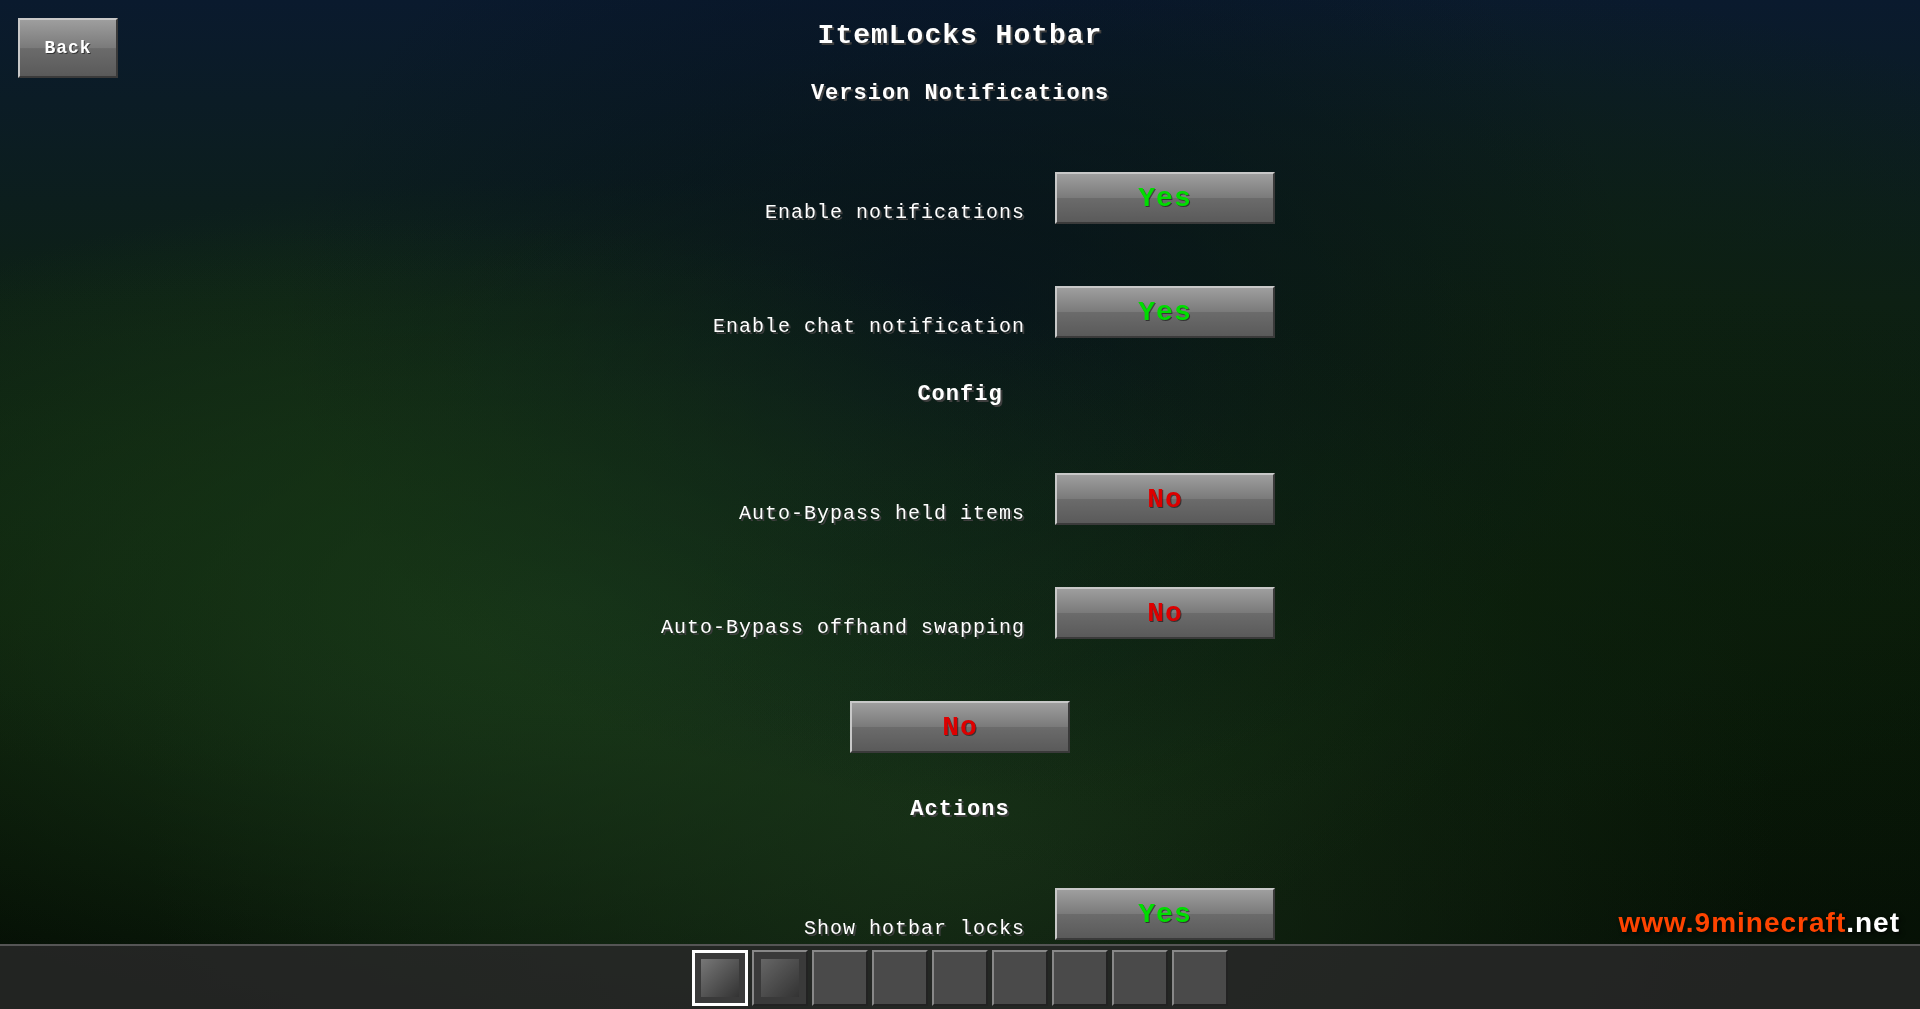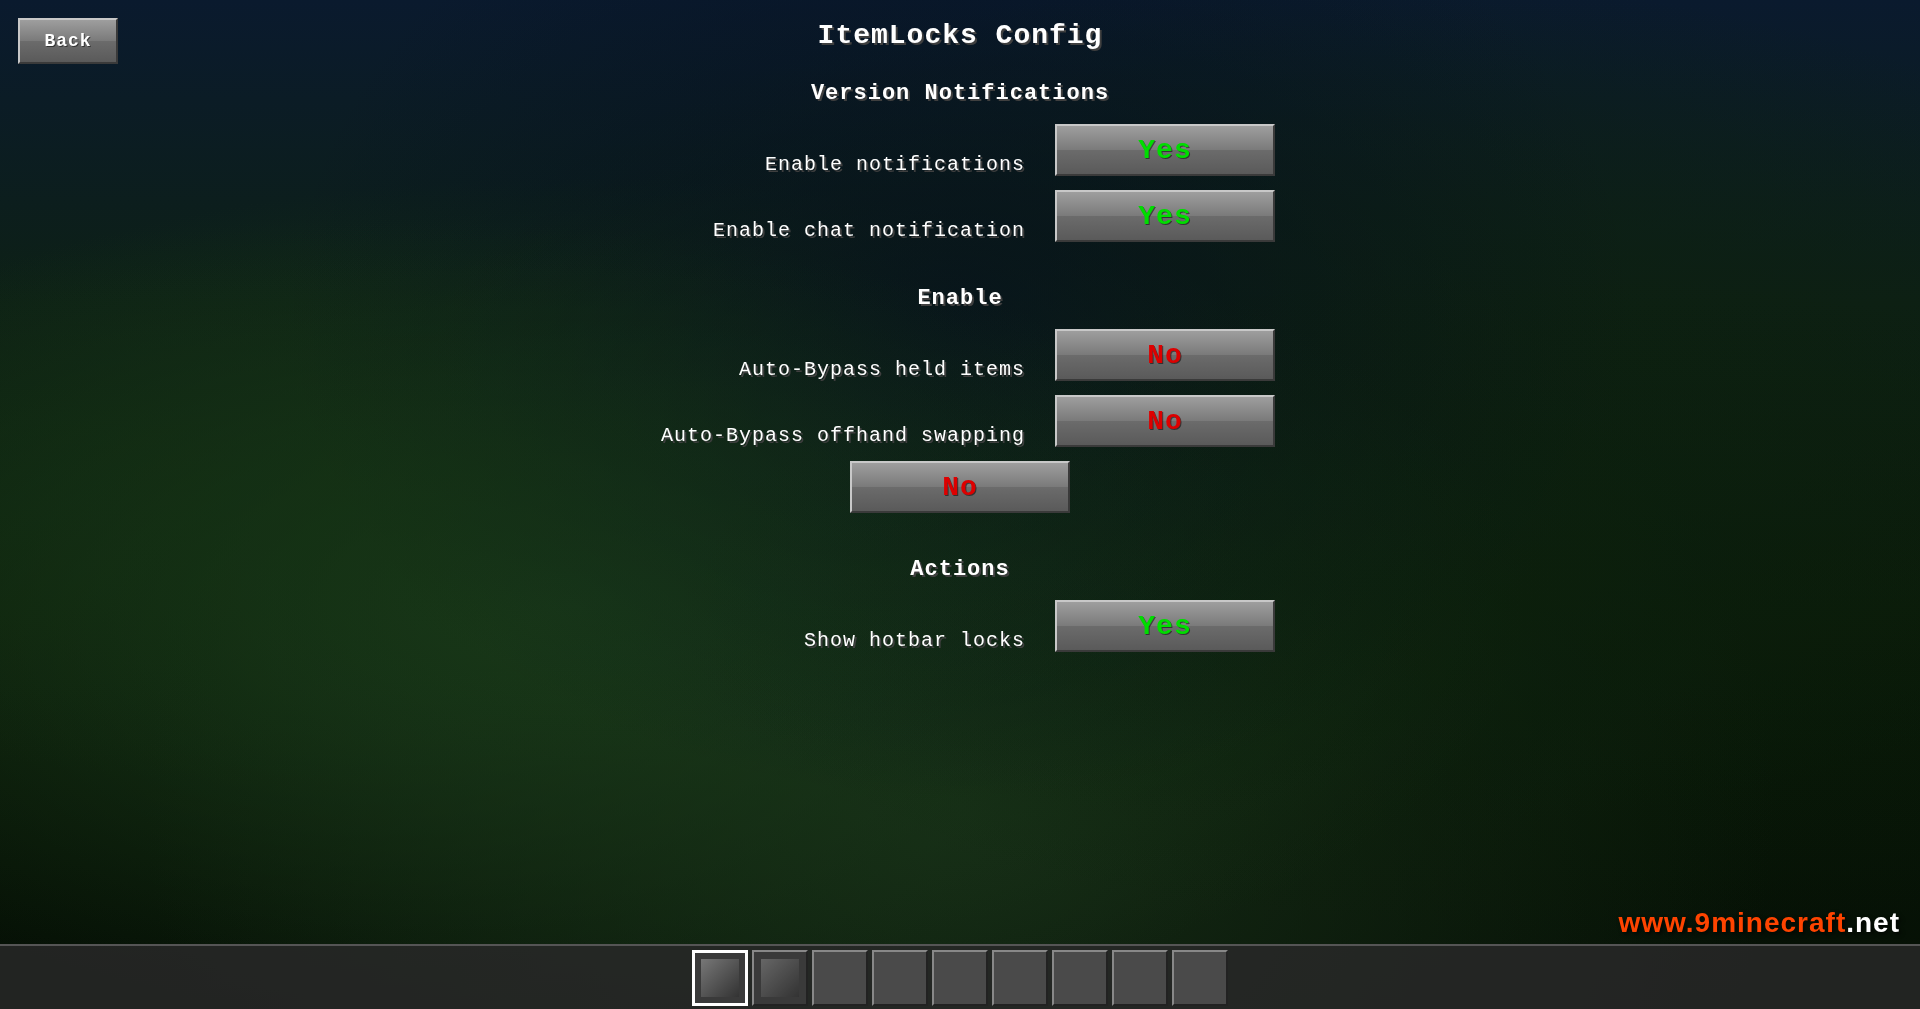--- a/index.html
+++ b/index.html
@@ -67,20 +67,21 @@
       margin-bottom: 18px;
       font-weight: bold;
     }
 
     .config-section {
       display: flex;
       flex-direction: column;
       align-items: center;
       margin-bottom: 30px;
       width: 100%;
+      gap: 48px;
     }
 
     .config-row {
       display: flex;
       align-items: flex-end;
       justify-content: center;
       gap: 30px;
       margin-bottom: 14px;
       width: 100%;
     }
@@ -117,21 +118,21 @@
 
     .mc-button.no {
       color: #dd0000;
     }
 
     .back-button {
       position: absolute;
       top: 18px;
       left: 18px;
       width: 100px;
-      height: 46px;
+      height: 60px;
       background: linear-gradient(to bottom, #9e9e9e 0%, #7a7a7a 50%, #6b6b6b 51%, #5a5a5a 100%);
       border-top: 2px solid #c8c8c8;
       border-left: 2px solid #c8c8c8;
       border-right: 2px solid #3a3a3a;
       border-bottom: 2px solid #3a3a3a;
       cursor: pointer;
       display: flex;
       align-items: center;
       justify-content: center;
       font-family: 'Courier New', monospace;
@@ -205,38 +206,38 @@
   </style>
 </head>
 <body>
 
 <div id="bg"></div>
 
 <button class="back-button minecraft-text">Back</button>
 
 <div id="ui-overlay">
 
-  <div class="minecraft-text page-title">ItemLocks Config</div>
+  <div class="minecraft-text page-title">ItemLocks Hotbar</div>
 
   <div class="config-section">
     <div class="minecraft-text section-title">Version Notifications</div>
 
     <div class="config-row">
       <div class="minecraft-text config-label">Enable notifications</div>
       <button class="mc-button yes">Yes</button>
     </div>
 
     <div class="config-row">
       <div class="minecraft-text config-label">Enable chat notification</div>
       <button class="mc-button yes">Yes</button>
     </div>
   </div>
 
   <div class="config-section">
-    <div class="minecraft-text section-title">Enable</div>
+    <div class="minecraft-text section-title">Config</div>
 
     <div class="config-row">
       <div class="minecraft-text config-label">Auto-Bypass held items</div>
       <button class="mc-button no">No</button>
     </div>
 
     <div class="config-row">
       <div class="minecraft-text config-label">Auto-Bypass offhand swapping</div>
       <button class="mc-button no">No</button>
     </div>

